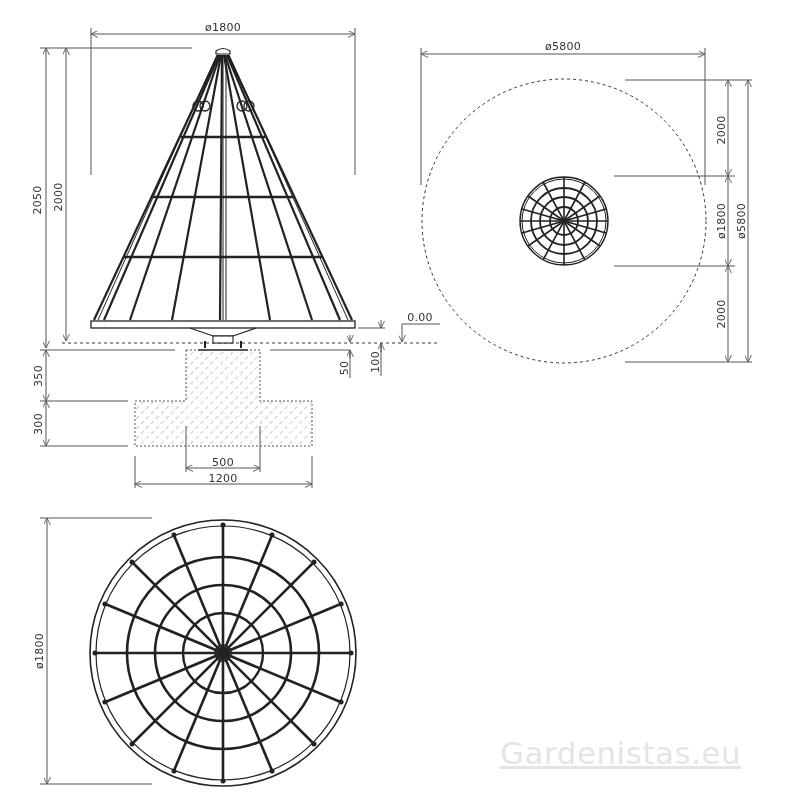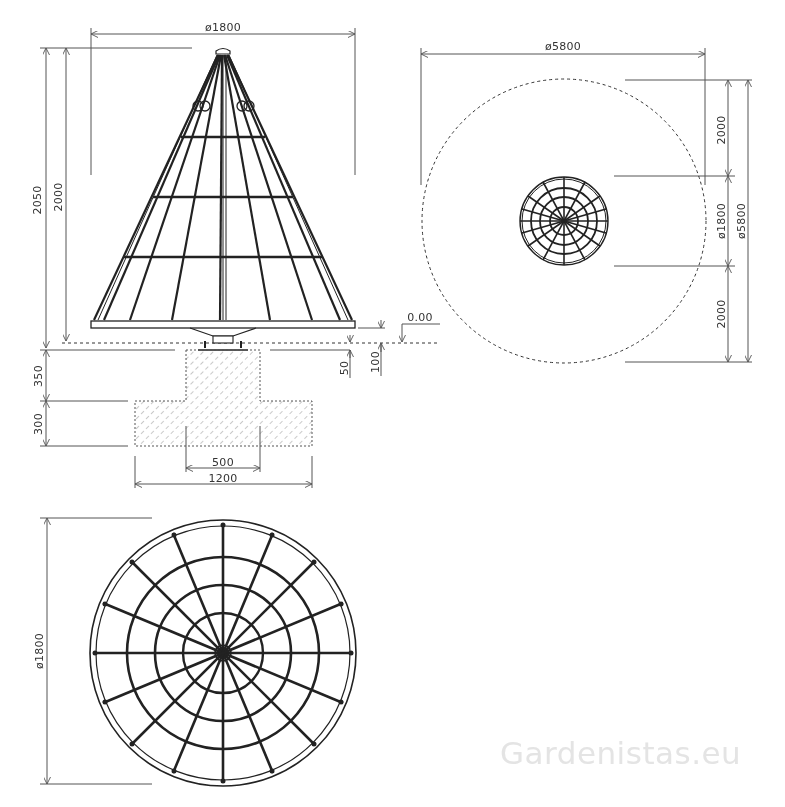--- a/index.html
+++ b/index.html
@@ -1,21 +1,21 @@
 <!DOCTYPE html>
 <html><head>
 <meta charset="utf-8">
 <style>
   html, body { margin: 0; padding: 0; background: #ffffff; }
   body { width: 785px; height: 807px; position: relative; overflow: hidden;
          font-family: "DejaVu Sans", sans-serif; }
   #drawing { position: absolute; left: 0; top: 0; }
   .dimtxt { font-family: "DejaVu Sans", sans-serif; font-size: 11px; fill: #333333; letter-spacing: 0.3px; }
   .watermark { position: absolute; left: 500px; top: 735px; font-family: "DejaVu Sans", sans-serif;
-               font-size: 31px; color: #e4e4e4; letter-spacing: 0.5px; }
+               font-size: 31px; color: #e4e4e4; letter-spacing: 0.5px; text-decoration: underline; }
 </style>
 </head>
 <body>
 
 <svg id="drawing" width="785" height="807" viewBox="0 0 785 807" xmlns="http://www.w3.org/2000/svg">
   <defs>
     <marker id="arr" viewBox="0 0 10 10" refX="10" refY="5" markerWidth="7" markerHeight="7" orient="auto-start-reverse">
       <path d="M0,0 L10,5 L0,10" fill="none" stroke="#555" stroke-width="1.3"></path>
     </marker>
     <pattern id="hatch" patternUnits="userSpaceOnUse" width="7" height="7" patternTransform="rotate(45)">

